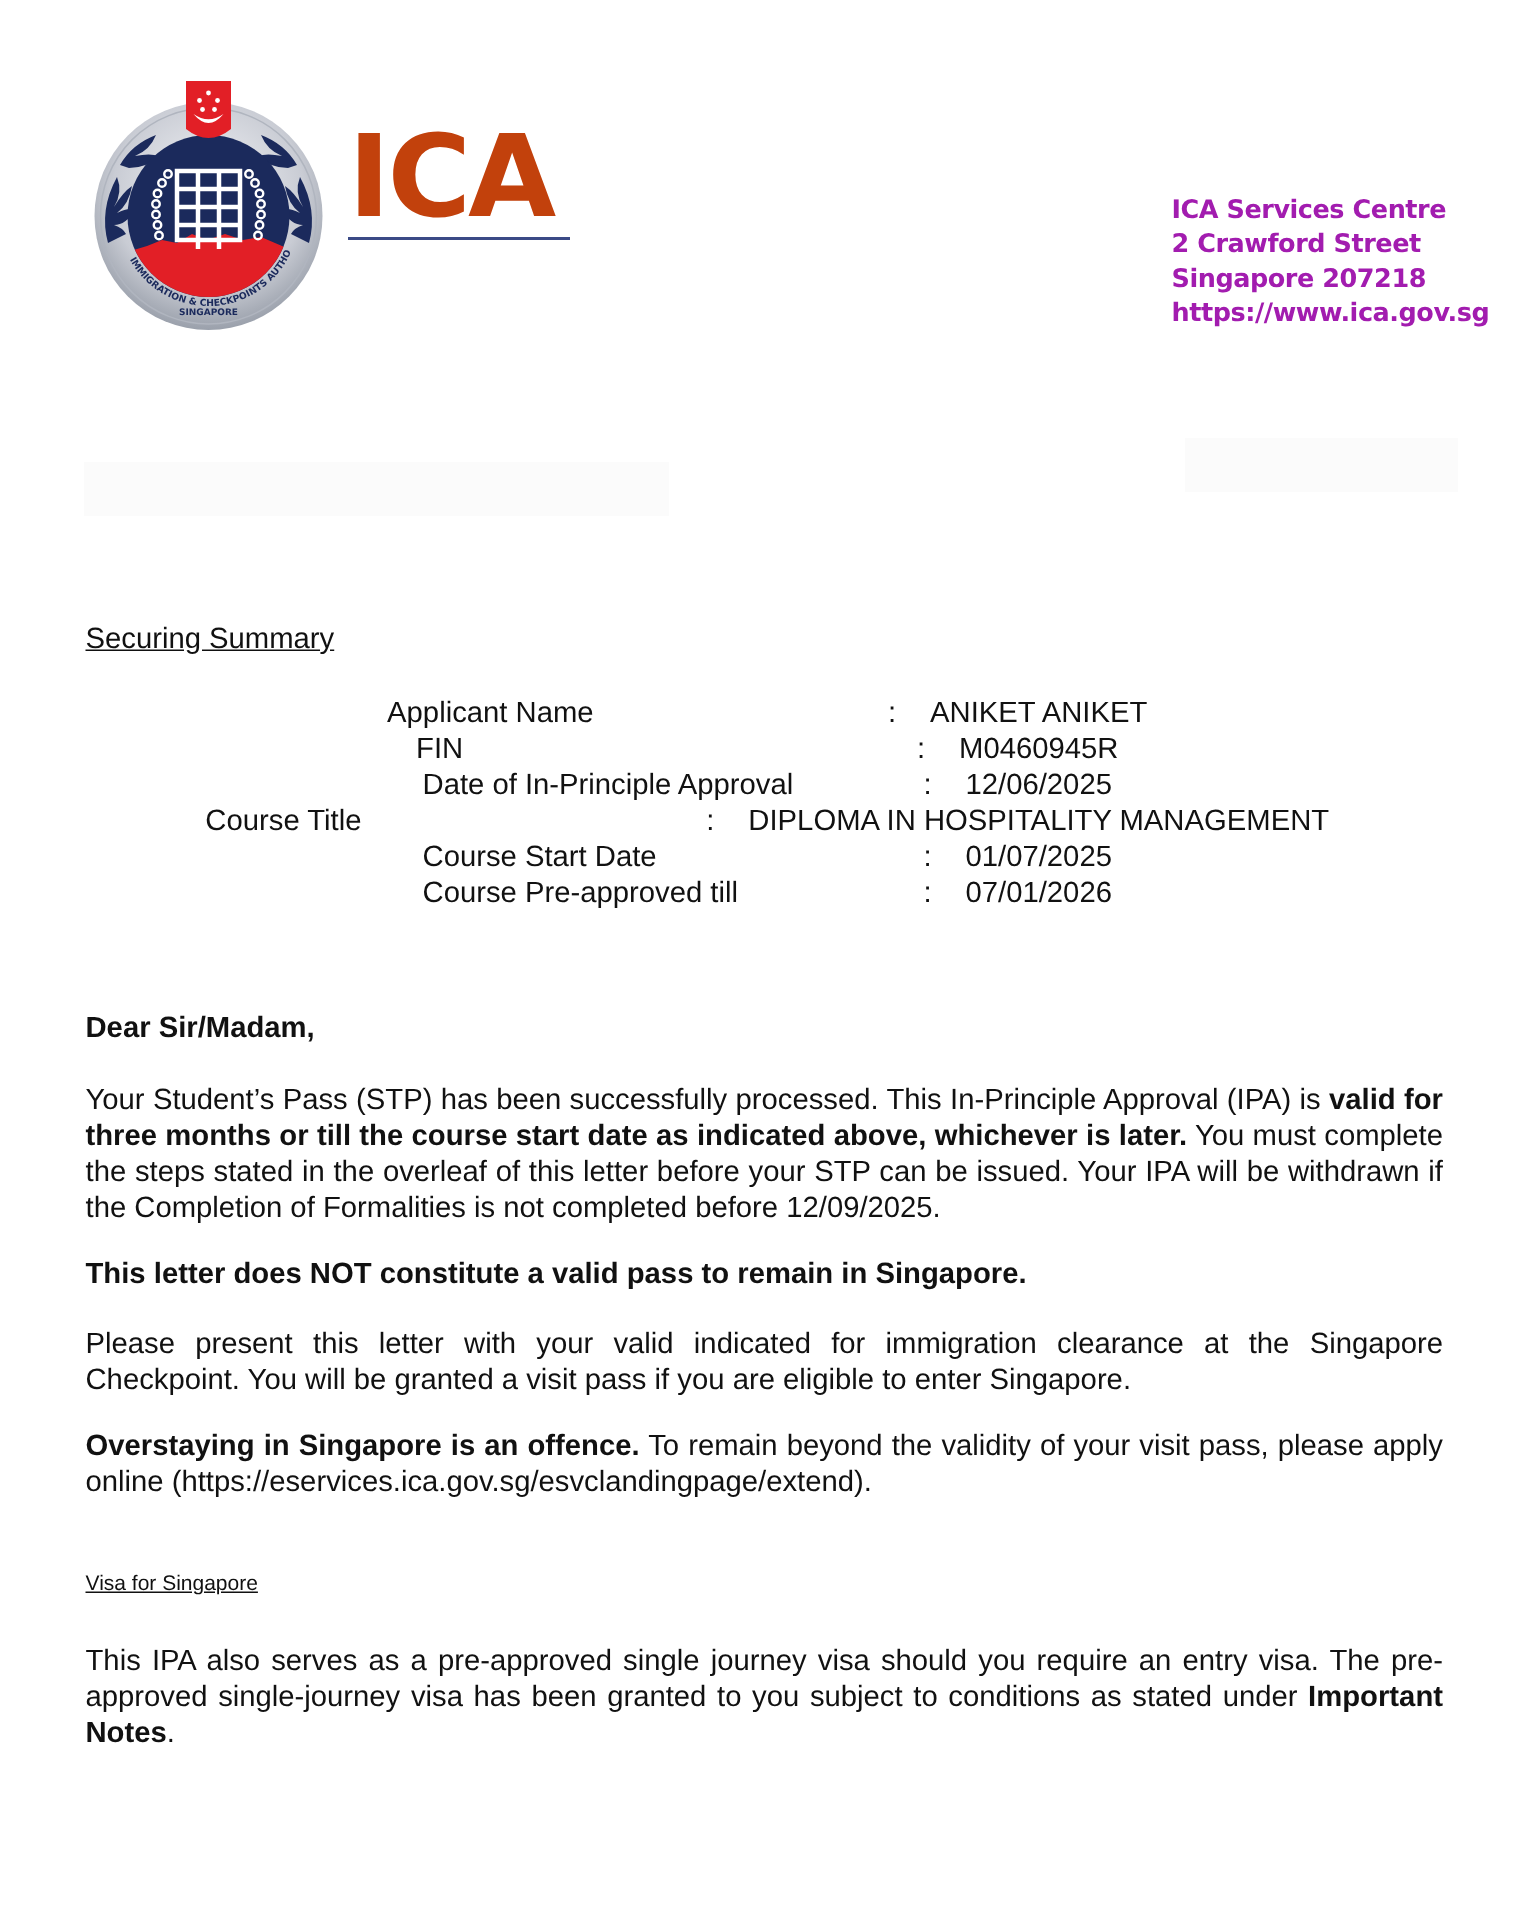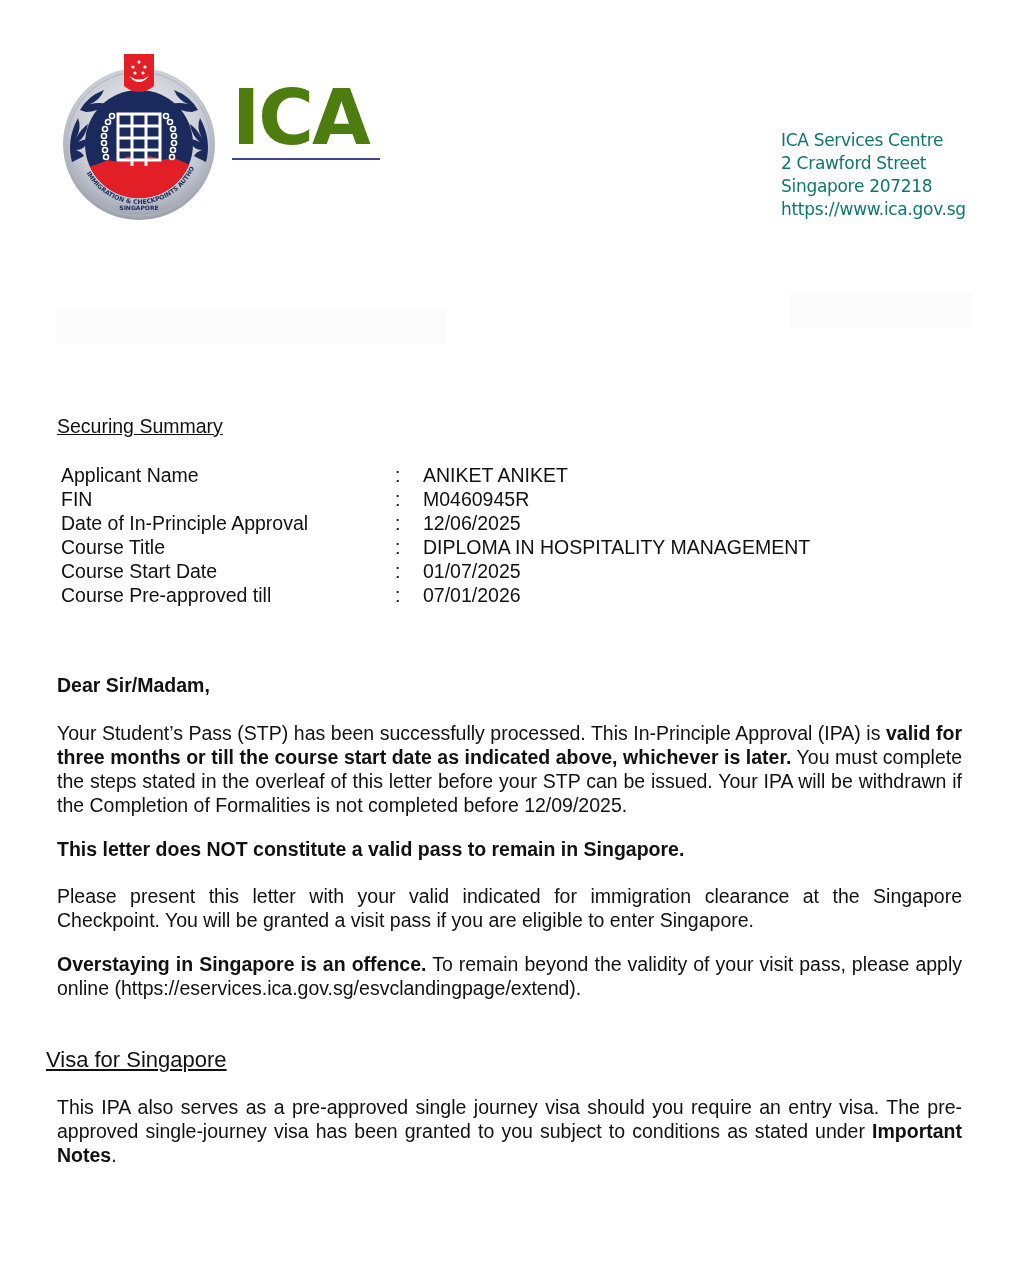--- a/index.html
+++ b/index.html
@@ -2,42 +2,42 @@
 <html><head>
 <meta charset="utf-8">
 <style>
   * { box-sizing: border-box; margin: 0; padding: 0; }
   html, body { width: 1024px; height: 1280px; background: #ffffff; overflow: hidden; }
   body { font-family: "Liberation Sans", sans-serif; color: #111111; position: relative; }
 
   .header { position: absolute; left: 0; top: 0; width: 1024px; height: 240px; }
   .emblem { position: absolute; left: 58px; top: 52px; width: 162px; height: 168px; }
   .brand { position: absolute; left: 232px; top: 82px; width: 152px; }
-  .brand-name { font-family: "DejaVu Sans", sans-serif; font-weight: bold; font-size: 76px; line-height: 72px; color: #4d7c0f; letter-spacing: -2px; }
+  .brand-name { font-family: "DejaVu Sans", sans-serif; font-weight: bold; font-size: 76px; line-height: 72px; color: #c2410c; letter-spacing: -2px; }
   .brand-rule { height: 2px; background: #3b4a86; margin-top: 4px; width: 148px; }
   .brand-tag { font-family: "DejaVu Sans", sans-serif; font-size: 12.5px; line-height: 15px; color: #3b4a86; margin-top: 6px; font-weight: bold; letter-spacing: -0.3px; }
 
-  .address { position: absolute; left: 781px; top: 129px; font-family: "DejaVu Sans", sans-serif; font-weight: normal; font-size: 17px; line-height: 23px; color: #0f766e; letter-spacing: -0.3px; }
+  .address { position: absolute; left: 781px; top: 129px; font-family: "DejaVu Sans", sans-serif; font-weight: bold; font-size: 17px; line-height: 23px; color: #a21caf; letter-spacing: -0.3px; }
   .address div { white-space: nowrap; }
 
   .redacted { position: absolute; background: #fbfbfb; }
 
   .content { position: absolute; left: 57px; top: 414px; width: 905px; font-size: 19.5px; line-height: 24px; }
   .section-heading { text-decoration: underline; font-size: 19.5px; }
   .summary { margin-top: 25px; margin-left: 4px; }
-  .summary-row { display: flex; height: 24px; white-space: nowrap; }
+  .summary-row { display: flex; height: 24px; white-space: nowrap; justify-content: center; }
   .summary-label { width: 334px; }
   .summary-colon { width: 28px; }
   .summary-value { }
 
   .salutation { position: absolute; left: 57px; top: 674px; font-weight: bold; font-size: 19.5px; }
   .para { position: absolute; left: 57px; width: 905px; font-size: 19.5px; line-height: 24px; text-align: justify; }
   .para b { font-weight: bold; }
   .notice { position: absolute; left: 57px; top: 838px; font-weight: bold; font-size: 19.5px; }
-  .visa-heading { position: absolute; left: 46px; top: 1047px; text-decoration: underline; font-size: 22px; }
+  .visa-heading { position: absolute; left: 57px; top: 1047px; text-decoration: underline; font-size: 14px; }
 </style>
 </head>
 <body>
 
 <div class="header">
 
   <svg class="emblem" viewBox="0 0 162 168" xmlns="http://www.w3.org/2000/svg">
     <defs>
       <radialGradient id="silver" cx="50%" cy="40%" r="60%">
         <stop offset="0%" stop-color="#f4f5f8"></stop>

